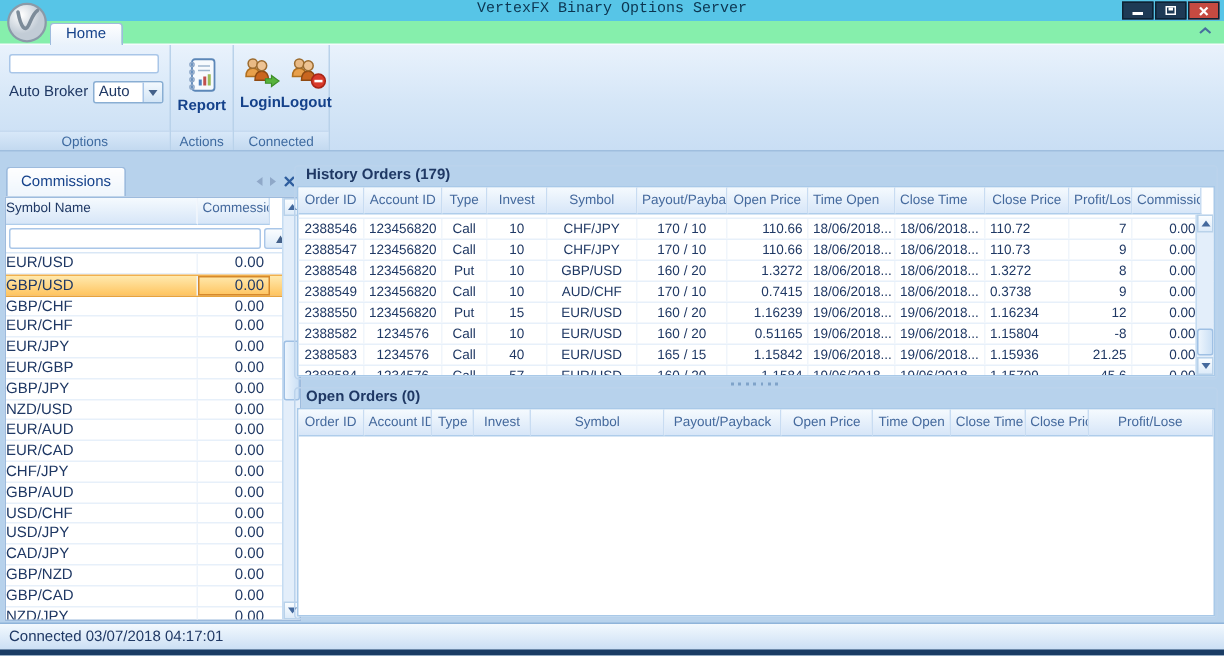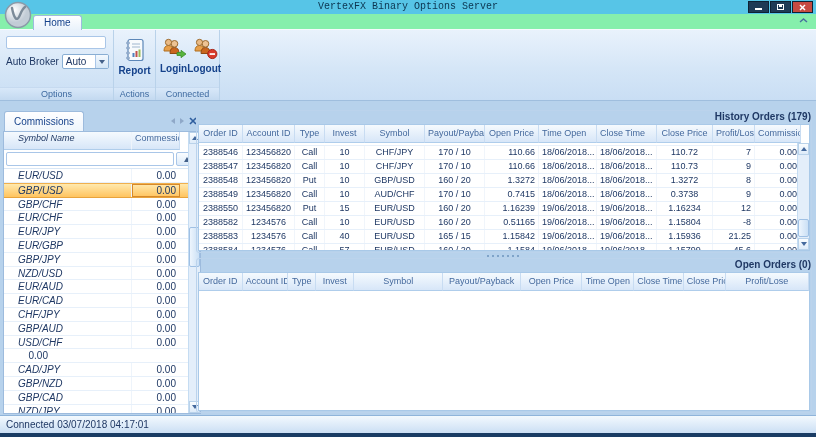--- a/index.html
+++ b/index.html
@@ -49,46 +49,46 @@
   .panel-nav{position:absolute;right:4px;top:6px;display:flex;gap:5px;align-items:center;}
   .arr-left{width:0;height:0;border-top:3px solid transparent;border-bottom:3px solid transparent;border-right:4px solid #8FA8C8;}
   .arr-right{width:0;height:0;border-top:3px solid transparent;border-bottom:3px solid transparent;border-left:4px solid #8FA8C8;}
   .panel-body{position:absolute;top:20px;left:0;right:0;bottom:0;background:#fff;border:1px solid #9DBBDD;overflow:hidden;}
   .grid-head{display:flex;height:18px;}
   .hcell{background:linear-gradient(#F5FAFE,#D7E6F8);color:#44699D;font-size:9px;line-height:17px;border-right:1px solid #C8DCF2;border-bottom:1px solid #AFCDEB;padding:0 3px;white-space:nowrap;overflow:hidden;}
   .filter-row{display:flex;align-items:center;height:19px;border-bottom:1px solid #D9E7F6;padding:2px;}
   .filter-input{flex:1;height:14px;border:1px solid #A9C6E8;border-radius:2px;font-size:10px;padding:0 2px;outline:none;}
   .filter-btn{width:22px;height:14px;margin-left:2px;background:linear-gradient(#FAFDFF,#DDEBF9);border:1px solid #A9C6E8;border-radius:2px;display:flex;align-items:center;justify-content:center;}
   .crow{display:flex;height:13.8px;border-bottom:1px solid #E7F0FA;}
-  .c0{width:128px;padding-left:14px;color:#1F3864;border-right:1px solid #EEF4FB;line-height:13px;white-space:nowrap;overflow:hidden;font-style:italic;}
+  .c0{width:128px;padding-left:0;color:#1F3864;border-right:1px solid #EEF4FB;line-height:13px;white-space:nowrap;overflow:hidden;}
   .c1{width:48px;text-align:right;padding-right:4px;line-height:13px;white-space:nowrap;overflow:hidden;}
   .crow.sel{background:linear-gradient(#FFE9AE,#FFC45F);border-top:1px solid #F0B04E;border-bottom:1px solid #E8A33C;height:14.8px;}
   .crow.sel .c1{outline:1px solid #D6892B;outline-offset:-1px;}
   .vscroll{position:absolute;top:0;right:0;bottom:0;width:12px;background:#E3EEFA;border-left:1px solid #C5DCF2;}
   .sbtn{height:12px;background:linear-gradient(#FAFDFF,#DDEBF9);border:1px solid #B9D2EA;display:flex;align-items:center;justify-content:center;}
   .sbtn.bottom{position:absolute;bottom:0;left:0;right:0;}
   .tri-up-s{width:0;height:0;border-left:3px solid transparent;border-right:3px solid transparent;border-bottom:4px solid #44699D;}
   .tri-down-s{width:0;height:0;border-left:3px solid transparent;border-right:3px solid transparent;border-top:4px solid #44699D;}
   .sthumb{position:absolute;left:0;right:0;background:linear-gradient(90deg,#EDF5FD,#CBE0F5);border:1px solid #9FC0E4;border-radius:2px;}
 
   
   .gbox{position:absolute;border:1px solid #BBD3EC;border-radius:3px;background:transparent;}
-  .gtitle{font-size:10px;font-weight:bold;color:#1F3864;height:12px;line-height:11px;padding-left:7px;text-align:right;}
+  .gtitle{font-size:10px;font-weight:bold;color:#1F3864;height:12px;line-height:11px;padding-left:7px;}
   .gtable{position:absolute;top:13px;left:1px;right:1px;bottom:1px;background:#fff;border:1px solid #A9C9E8;overflow:hidden;}
   .history{left:196px;top:110px;width:616px;height:143px;}
   .openorders{left:196px;top:258px;width:616px;height:155px;}
   .hrow{display:flex;height:14px;border-bottom:1px solid #E7F0FA;}
   .hrow span,.grid-head span{white-space:nowrap;overflow:hidden;}
   .dcell{font-size:9px;line-height:13px;color:#1F3864;padding:0 3px;border-right:1px solid #F0F5FB;}
   .sliver{height:3px;border-bottom:1px solid #E7F0FA;}
   .h0{width:44px;text-align:center;}  .h1{width:52px;text-align:center;}
   .h2{width:30px;text-align:center;}  .h3{width:40px;text-align:center;}
   .h4{width:60px;text-align:center;}  .h5{width:60px;text-align:center;}
   .h6{width:54px;text-align:right;}   .h7{width:58px;text-align:left;}
-  .h8{width:60px;text-align:left;}    .h9{width:56px;text-align:center;}
+  .h8{width:60px;text-align:left;}    .h9{width:56px;text-align:left;}
   .h10{width:42px;text-align:right;}  .h11{width:46px;text-align:right;}
   .grid-head .h6,.grid-head .h9,.grid-head .h10,.grid-head .h11{text-align:center;}
   .o0{width:44px;text-align:center;}  .o1{width:46px;text-align:center;}
   .o2{width:28px;text-align:center;}  .o3{width:38px;text-align:center;}
   .o4{width:90px;text-align:center;}  .o5{width:78px;text-align:center;}
   .o6{width:62px;text-align:center;}  .o7{width:52px;text-align:center;}
   .o8{width:50px;text-align:center;}  .o9{width:42px;text-align:center;}
   .o10{width:84px;text-align:center;}
   .hist-scroll{position:absolute;top:18px;right:0;bottom:0;width:12px;background:#E3EEFA;border-left:1px solid #C5DCF2;}
 
@@ -276,20 +276,21 @@
           </div>
         <div class="crow">
             <span class="c0">GBP/AUD</span>
             <span class="c1">0.00</span>
           </div>
         <div class="crow">
             <span class="c0">USD/CHF</span>
             <span class="c1">0.00</span>
           </div>
         <div class="crow">
+            <span class="c0">USD/JPY</span>
             <span class="c1">0.00</span>
           </div>
         <div class="crow">
             <span class="c0">CAD/JPY</span>
             <span class="c1">0.00</span>
           </div>
         <div class="crow">
             <span class="c0">GBP/NZD</span>
             <span class="c1">0.00</span>
           </div>

